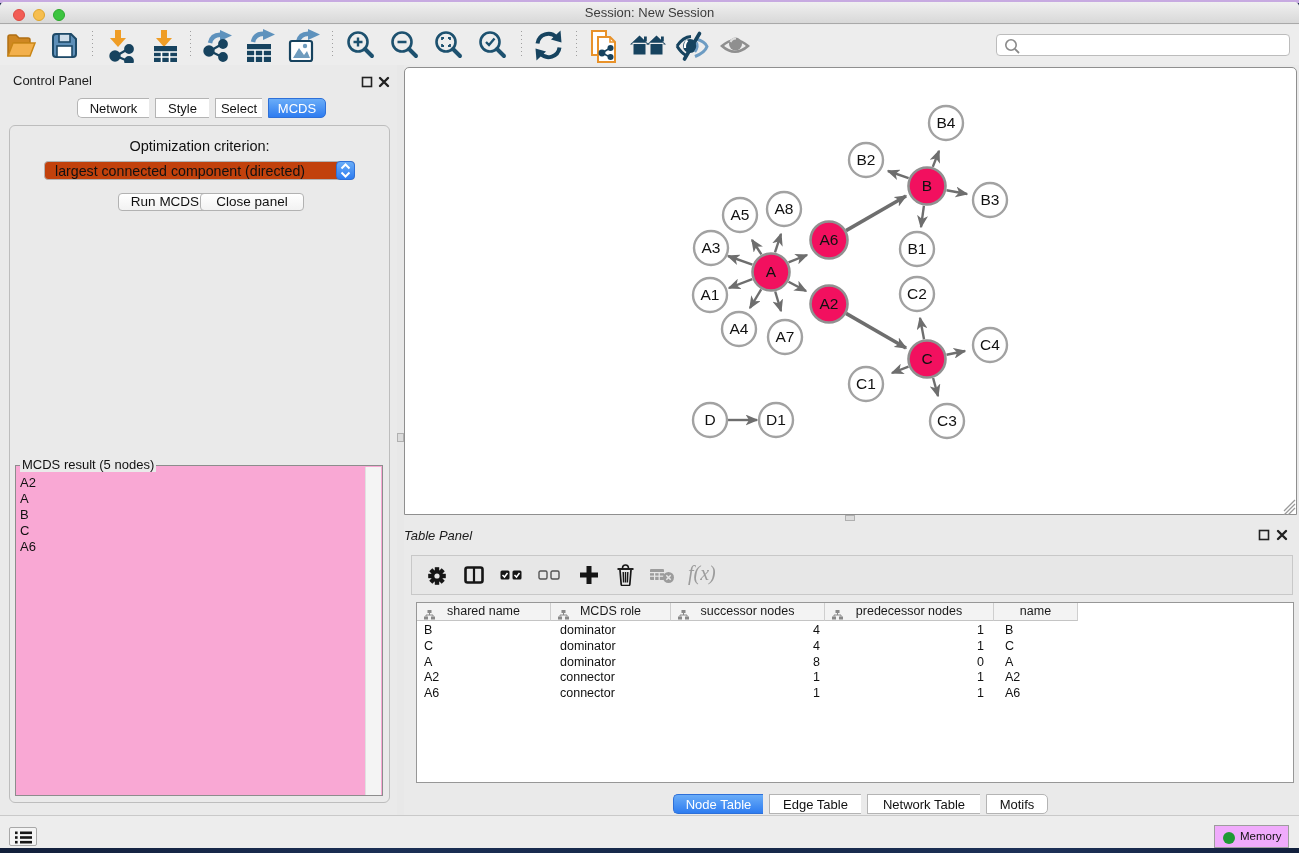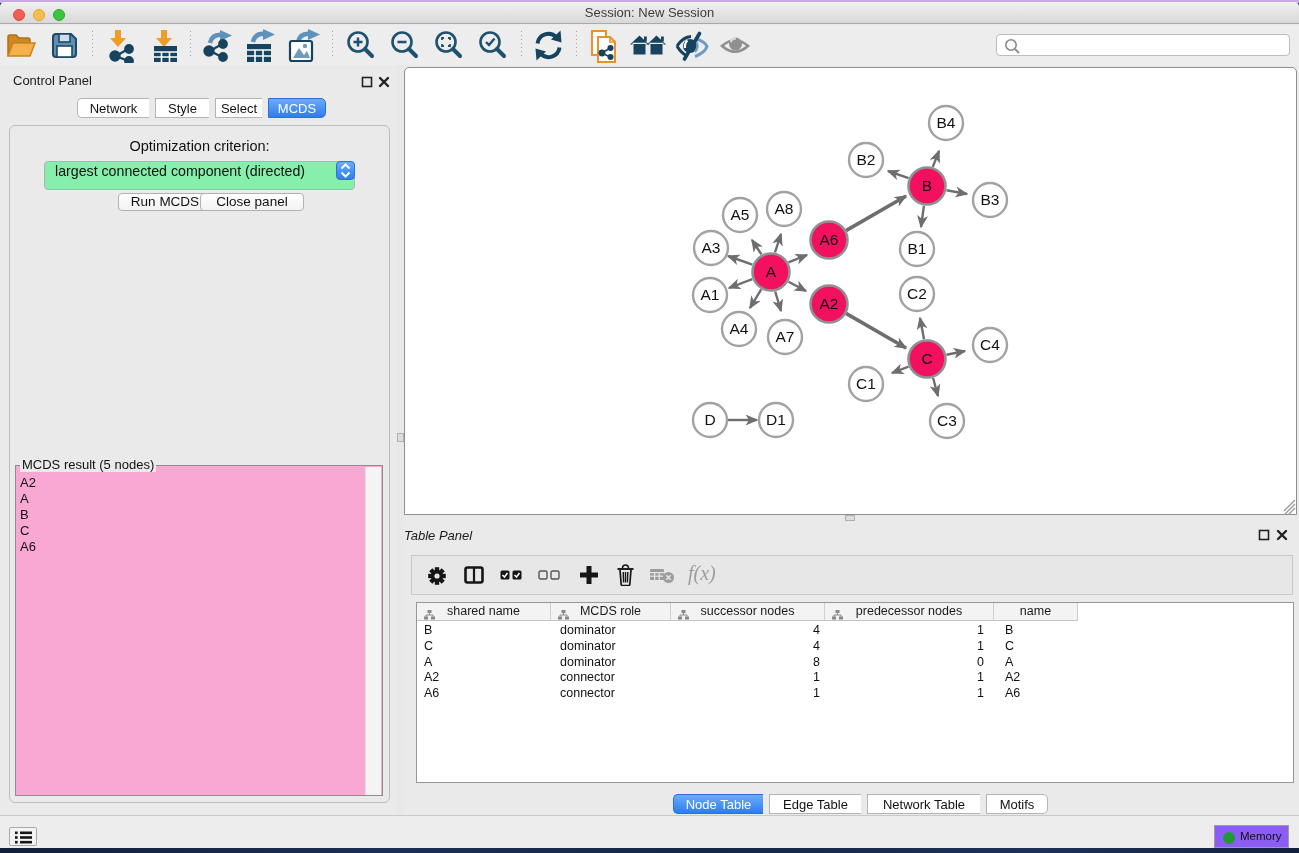--- a/index.html
+++ b/index.html
@@ -28,21 +28,21 @@
 .panel-title { font-size:13px; color:#1c1c1c; }
 .wicon { position:absolute; }
 .tabrow { position:absolute; display:flex; height:20px; font-size:13px;gap:6px; }
 .tabrow .seg { background:#fff; border:1px solid #b4b4b4; border-right:none; color:#111;
   display:flex; align-items:center; justify-content:center; }
 .tabrow .seg:first-child { border-radius:5px 0 0 5px; }
 .tabrow .seg:last-child { border-radius:0 5px 5px 0; border-right:1px solid #b4b4b4; }
 .tabrow .seg.sel { background:linear-gradient(#6aadf8,#2e7cf0); border-color:#2e70d8; color:#fff;text-align:right; }
 #cp-border { left:9px; top:60px; width:381px; height:678px; border:1px solid #bdbdbd; border-radius:6px; }
 #optlabel { left:10px; top:73px; width:379px; text-align:center; font-size:14.5px; color:#111; }
-#combo { left:44px; top:96px; width:311px; height:29px; background:#86efac; border:1px solid #b2b2b2; border-radius:4px;text-decoration:underline; }
+#combo { left:44px; top:96px; width:311px; height:19px; background:#c2410c; border:1px solid #b2b2b2; border-radius:4px;text-decoration:underline; }
 #combo .txt { position:absolute; left:10px; top:1px; font-size:14.2px; color:#111; }
 #combo .step { position:absolute; right:-1px; top:-1px; width:19px; height:19px; border-radius:4px;
   background:linear-gradient(#6aadf8,#2e7cf0); border:1px solid #2e70d8; }
 .btn { position:absolute; height:18px; background:linear-gradient(#ffffff,#f2f2f2); border:1px solid #b2b2b2;
   border-radius:4px; font-size:13.5px; color:#111; text-align:center; line-height:16px; }
 
 #mcds-box { left:15px; top:400px; width:368px; height:331px; border:1px solid #8d8d8d; background:#f9a8d4; }
 #mcds-legend { position:absolute; left:4px; top:-9px; background:#eaeaea; padding:0 2px; font-size:13px; color:#111; }
 #mcds-list { position:absolute; left:4px; top:9px; font-size:13px; color:#111; line-height:16px; }
 #mcds-scroll { position:absolute; right:1px; top:1px; width:16px; height:328px; background:#f4f4f4; border-left:1px solid #e0e0e0; }
@@ -64,21 +64,21 @@
   font-size:12.5px; color:#1a1a1a; text-align:center; line-height:17px; }
 .tr { position:absolute; font-size:12.5px; color:#111; height:16px; line-height:16px; }
 .hico { vertical-align:-1px; }
 .hic { position:absolute; left:7px; top:4px; }
 .num { text-align:right; position:absolute; }
 
 #btabs { position:absolute; left:269px; top:273px; display:flex; height:20px; font-size:13px; }
 
 #statusbar { left:0; top:813px; width:1299px; height:35px; background:#ededed; border-top:1px solid #c9c9c9; }
 #listbtn { position:absolute; left:9px; top:11px; width:28px; height:19px; background:#f4f4f4; border:1px solid #a8a8a8; border-radius:2px; }
-#membtn { position:absolute; left:1214px; top:9px; width:75px; height:23px; background:#8b5cf6; border:1px solid #9d9d9d; font-size:11.5px; color:#111; }
+#membtn { position:absolute; left:1214px; top:9px; width:75px; height:23px; background:#f0abfc; border:1px solid #9d9d9d; font-size:11.5px; color:#111; }
 #membtn .dot { position:absolute; left:8px; top:6px; width:12px; height:12px; border-radius:50%; background:#1f9935; }
 #membtn .mtxt { position:absolute; left:25px; top:4px; }
 #desktop-bottom { left:0; top:848px; width:1299px; height:5px; background:linear-gradient(90deg,#121f3a,#1b2f55 30%,#152747 55%,#1d3158 80%,#12203d); }
 </style>
 </head>
 <body>
 <div class="abs" id="desktop-top"></div>
 <div class="abs" id="appwin">
   <div class="abs" id="titlebar">
     <div class="abs light lr" style="left:13px;"></div>

